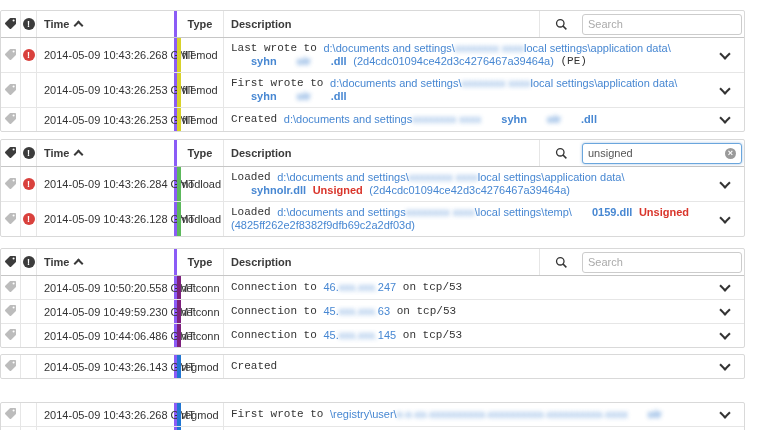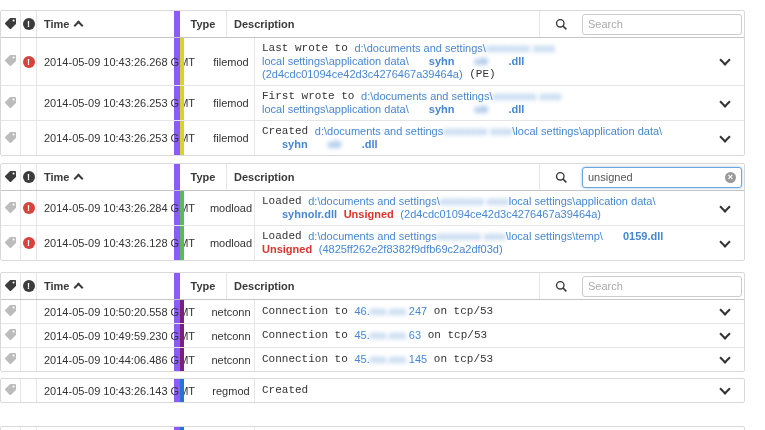--- a/index.html
+++ b/index.html
@@ -6,21 +6,21 @@
   body{width:765px;height:430px;font-family:"Liberation Sans",sans-serif;font-size:11px;color:#333;overflow:hidden;}
   .wrap{padding-top:10px;}
   .tbl{width:745px;border:1px solid #d9d9d9;border-radius:2px;background:#fff;box-sizing:border-box;}
   .m7{margin-bottom:7px;} .m11{margin-bottom:11px;} .m6{margin-bottom:6px;} .m23{margin-bottom:23px;}
   .hdr{display:flex;align-items:stretch;border-bottom:1px solid #c6c6c6;height:26px;font-weight:bold;color:#3a3a3a;}
   .row{display:flex;align-items:stretch;border-top:1px solid #e6e6e6;min-height:23px;}
   .hdr + .row,.tbl > .row:first-child{border-top:none;}
   .cell{display:flex;align-items:center;}
   .c-tag{width:19px;justify-content:center;border-right:1px solid #e6e6e6;}
   .c-alert{width:15px;justify-content:center;border-right:1px solid #e6e6e6;}
-  .c-time{width:130px;padding-left:7px;border-right:6px solid #8b5cf6;white-space:nowrap;}
+  .c-time{width:130px;padding-left:7px;border-right:3px solid #8b5cf6;white-space:nowrap;}
   .c-type{width:46px;justify-content:center;border-right:1px solid #e6e6e6;position:relative;}
   .c-type .bar{position:absolute;left:0;top:0;bottom:0;width:4px;}
   .c-desc{flex:1;padding:4px 7px;line-height:13px;align-items:center;display:flex;flex-wrap:wrap;align-content:center;word-break:break-all;}
   .c-desc span{white-space:pre-wrap;}
   .c-chev{width:38px;justify-content:center;}
   .c-desc-h{flex:1;padding-left:7px;}
   .c-sicon{width:42px;justify-content:center;border-left:1px solid #e6e6e6;}
   .c-search{width:158px;padding-right:4px;}
   .srch{width:148px;height:19px;border:1px solid #ccc;border-radius:3px;font-family:"Liberation Sans",sans-serif;font-size:11px;color:#555;padding:0 5px;outline:none;box-sizing:content-box;}
   .srch::placeholder{color:#aaa;}
@@ -30,21 +30,21 @@
   .caret-up{display:inline-block;width:5px;height:5px;border-top:2px solid #3a3a3a;border-left:2px solid #3a3a3a;transform:rotate(45deg);margin-left:6px;margin-top:3px;}
   .chev{display:inline-block;width:6px;height:6px;border-right:2px solid #333;border-bottom:2px solid #333;transform:rotate(45deg);margin-top:-3px;cursor:pointer;}
   .alert-b{width:12px;height:12px;border-radius:50%;color:#fff;font-size:9px;font-weight:bold;line-height:12px;text-align:center;display:inline-block;}
   .tagsvg{display:inline-block;}
   .lk{color:#4787d2;text-align:right;}
   .b{font-weight:bold;padding-left:20px;}
   .rd{color:#d9352b;font-weight:bold;}
   .bl{filter:blur(2.2px);opacity:.8;}
   .sg{color:#333;font-family:Liberation Mono, monospace;}
   .time-t{color:#333;}
-  .type-t{color:#333;padding-left:28px;}
+  .type-t{color:#333;}
 </style>
 </head>
 <body>
 
 <div class="wrap">
   <div class="tbl m7">
       <div class="hdr">
         <span class="cell c-tag">
           <span class="tagsvg cell"><svg width="11" height="11" viewBox="0 0 512 512" style="transform:rotate(90deg)">
               <path fill="#3c3c3c" d="M0 252V48C0 21 21 0 48 0h204a48 48 0 0 1 34 14l212 212c19 19 19 49 0 68L294 498c-19 19-49 19-68 0L14 286a48 48 0 0 1-14-34zM112 64a48 48 0 1 0 0 96 48 48 0 0 0 0-96z"></path>
@@ -137,21 +137,20 @@
         <span class="cell c-alert"></span>
         <span class="cell c-time time-t">2014-05-09 10:43:26.253 GMT</span>
         <span class="cell c-type type-t">
           <span class="bar" style="background: rgb(216, 210, 43);"></span>
           <span>filemod</span>
         </span>
         <span class="c-desc">
           <span class="sg">Created </span>
           <span class="lk">d:\documents and settings</span>
           <span class="lk bl">xxxxxxxx xxxx</span>
-          <span class="lk">\local settings\application data\</span>
           <span class="lk b">syhn</span>
           <span class="lk b bl">olr</span>
           <span class="lk b">.dll</span>
         </span>
         <span class="cell c-chev">
           <span class="chev"></span>
         </span>
       </div>
     </div>
   <div class="tbl m11">

